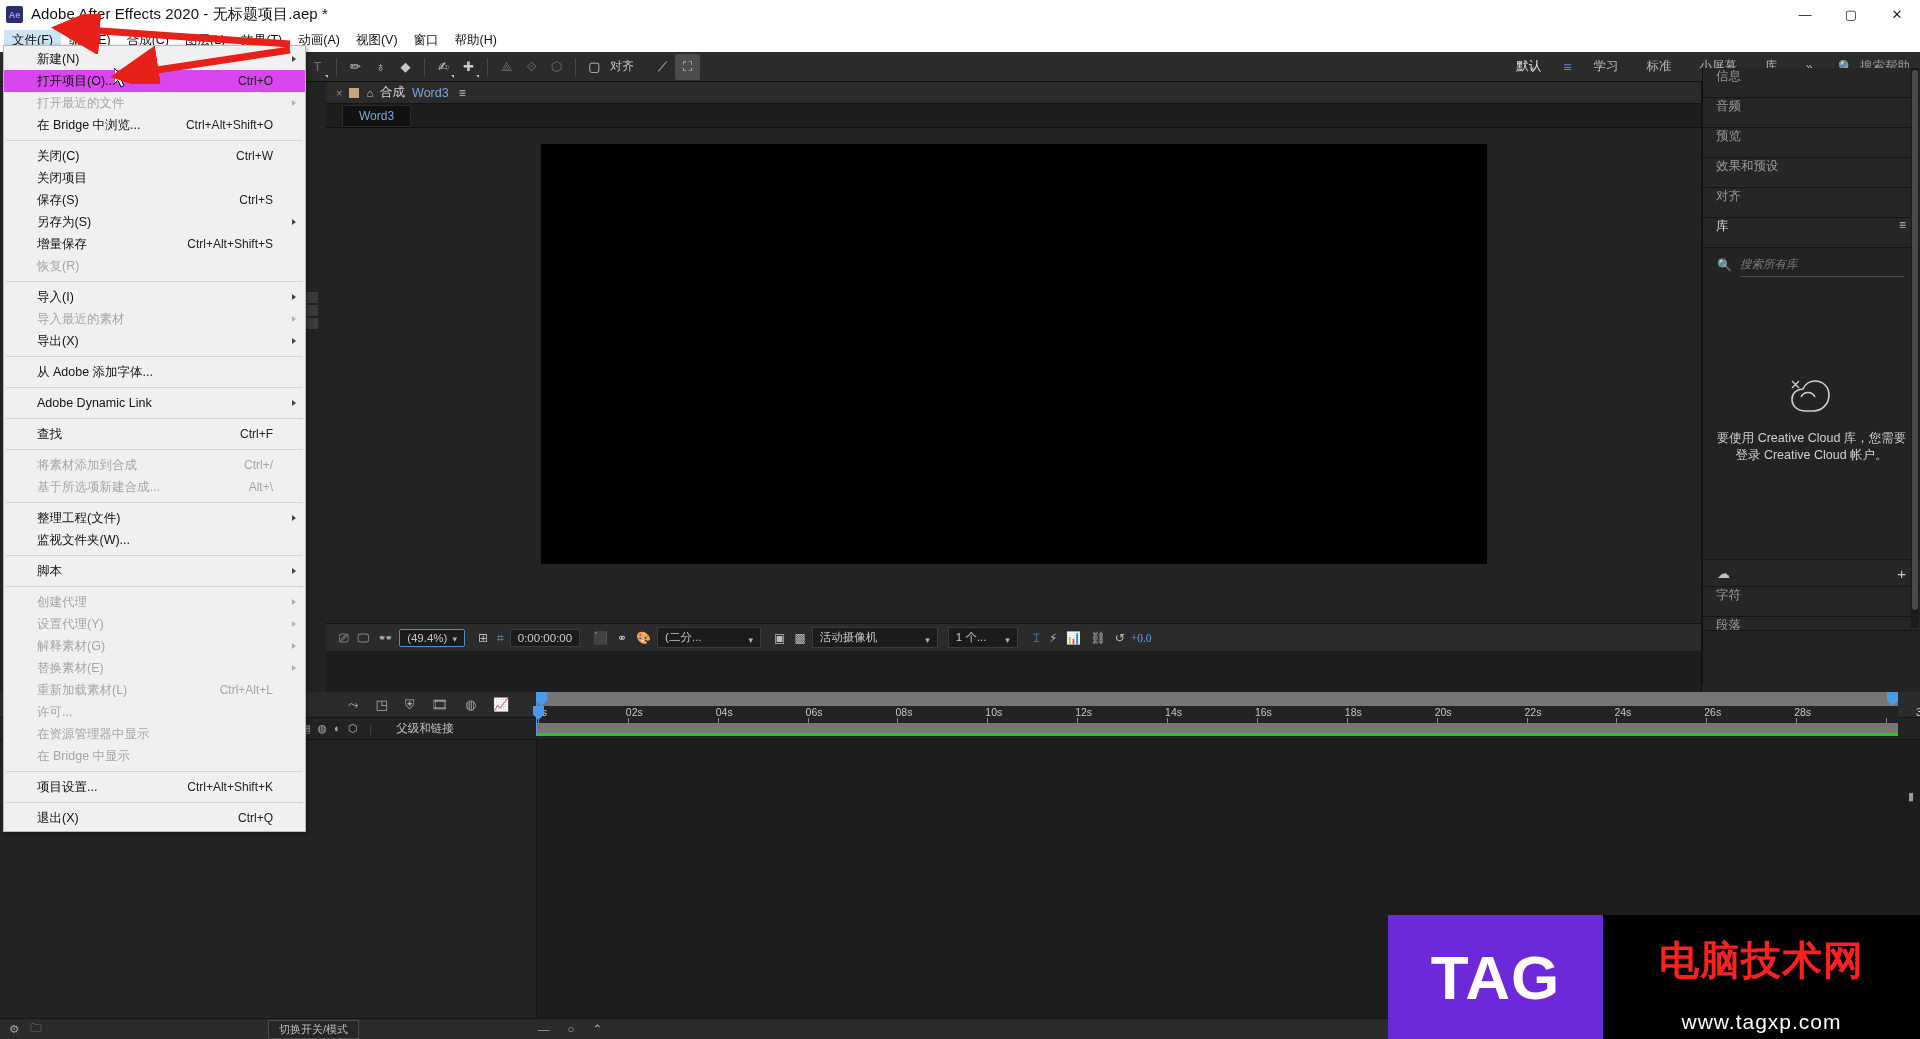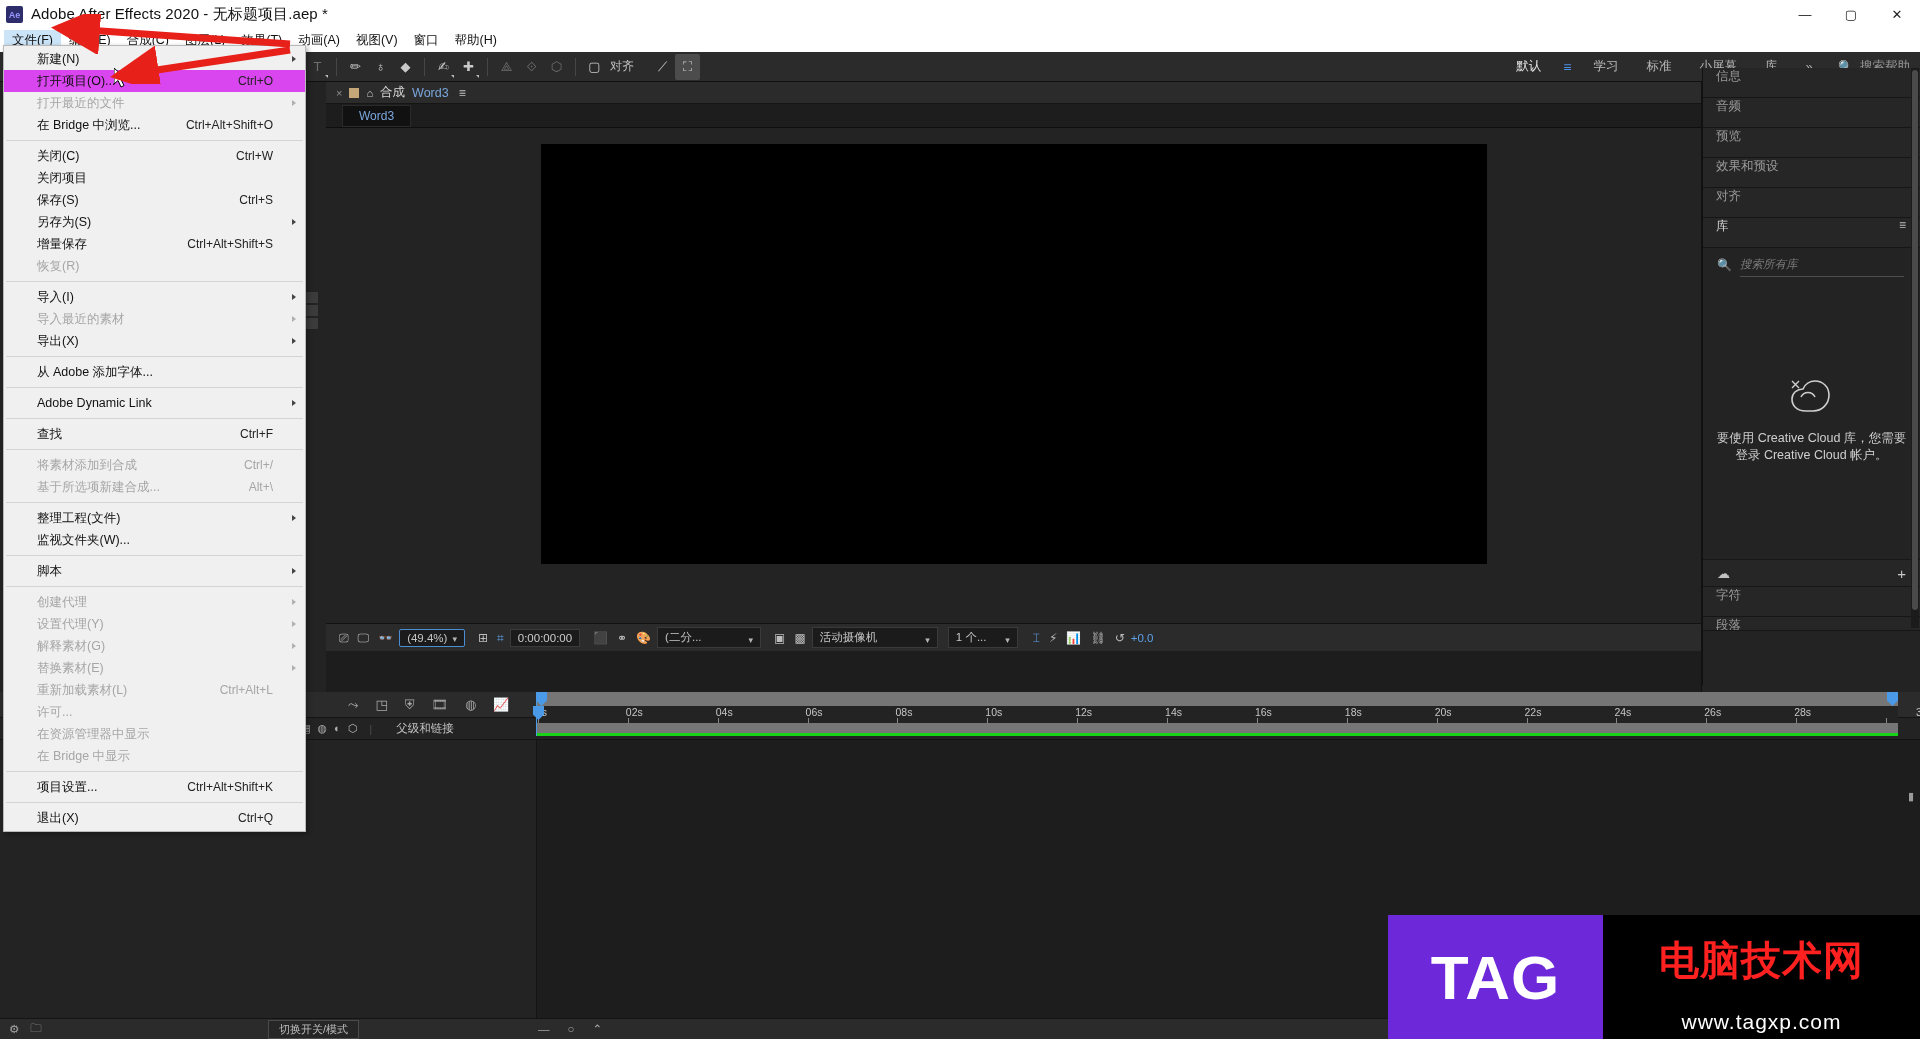--- a/index.html
+++ b/index.html
@@ -129,21 +129,21 @@
     position:absolute; left:0; bottom:0; width:100%; height:28px;
     background:#2b2b2b; border-top:1px solid #121212;
     display:flex; align-items:center; padding-left:10px; gap:3px;
   }
   .ct-ico { color:#bdbdbd; font-size:12px; padding:0 3px; position:relative; }
   .ct-box {
     background:#1b1b1b; border:1px solid #3a3a3a; color:#c6c6c6;
     font-size:11.5px; padding:2px 7px; display:flex; align-items:flex-end; gap:5px;
   }
   .ct-dd { color:#b5b5b5; font-size:9px; }
-  .ct-blue { color:#5da0e8; font-size:11.5px; }
+  .ct-blue { color:#5da0e8; font-size:11.5px;font-family:Liberation Serif, serif; }
   .ct-time { background:#1b1b1b; color:#cccccc; font-size:11.5px; padding:2px 7px; border:1px solid #3a3a3a;}
   .ct-sel { border:1px solid #4a8fd6; border-radius:2px; }
 
   
   .rightdock {
     position:absolute; left:1702px; top:68px; width:218px; height:617px;
     background:#232323; border-left:1px solid #111;
   }
   .rp-row {
     height:30px; display:flex; padding-left:13px;

